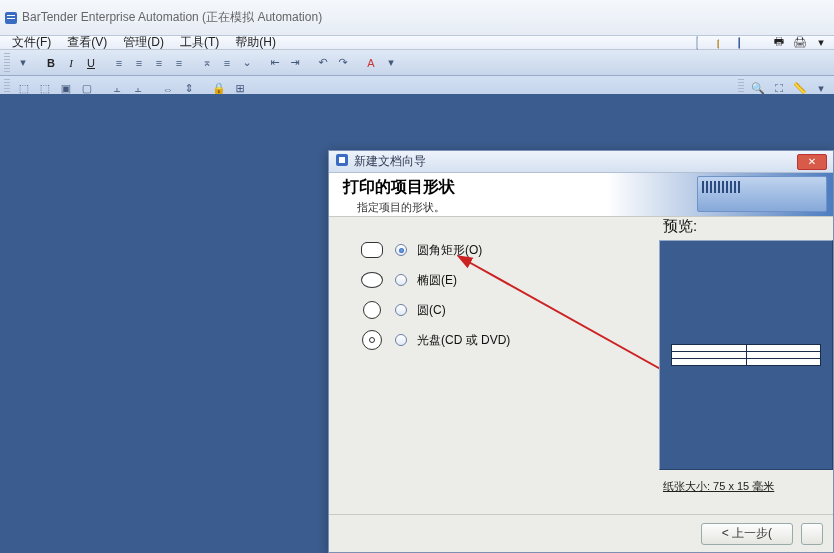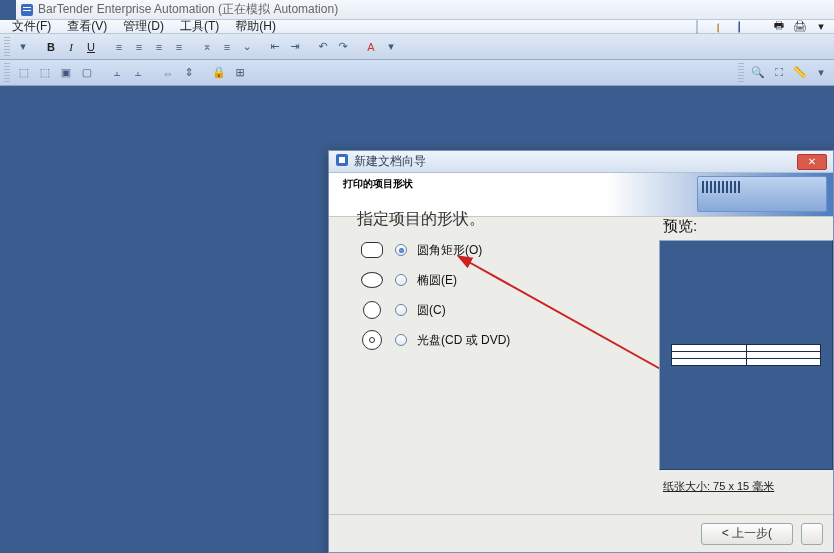--- a/index.html
+++ b/index.html
@@ -6,28 +6,27 @@
   body {
     font-family: "Microsoft YaHei", Tahoma, sans-serif;
     font-size: 12px;
     background: #3b5c8e;
     width: 834px;
     height: 553px;
     overflow: hidden;
     position: relative;
   }
   .titlebar {
-    height: 20px;
+    height: 36px;
     background: linear-gradient(#f5f8fc,#e6ecf5);
     display: flex;
     align-items: center;
     padding: 0 4px;
     border-bottom: 1px solid #bcc7d8;
     color: #666;
-    margin-left: 16px;
   }
   .titlebar .appicon {
     width: 14px; height: 14px;
     margin-right: 4px;
     display: inline-flex; align-items:center; justify-content:center;
   }
   .menubar {
     height: 14px;
     background: linear-gradient(#f7faff,#e8eef8);
     display: flex;
@@ -113,22 +112,22 @@
     overflow:hidden;
   }
   .dlg-banner .banner-art::before{
     content:""; position:absolute; left:4px; top:4px; width:40px; height:12px;
     background:repeating-linear-gradient(to right,#2b4a7d 0 2px,transparent 2px 4px);
   }
   .dlg-banner .banner-art::after{
     content:""; position:absolute; left:4px; bottom:3px;
     color:#224; font-size:8px;
   }
-  .dlg-banner h3 { font-size:10px; font-weight:bold; color:#000; }
-  .dlg-banner p { font-size:16px; color:#333; padding-left:14px; margin-top:18px;}
+  .dlg-banner h3 { font-size:16px; font-weight:bold; color:#000; }
+  .dlg-banner p { font-size:11px; color:#333; padding-left:14px; margin-top:2px;}
   .dlg-body {
     flex:1; display:flex; padding: 18px 14px 6px 30px;
     position:relative;
   }
   .shape-col { width: 200px; }
   .shape-row {
     display:flex; align-items:center; gap:10px;
     height:30px;
   }
   .shape-glyph {

